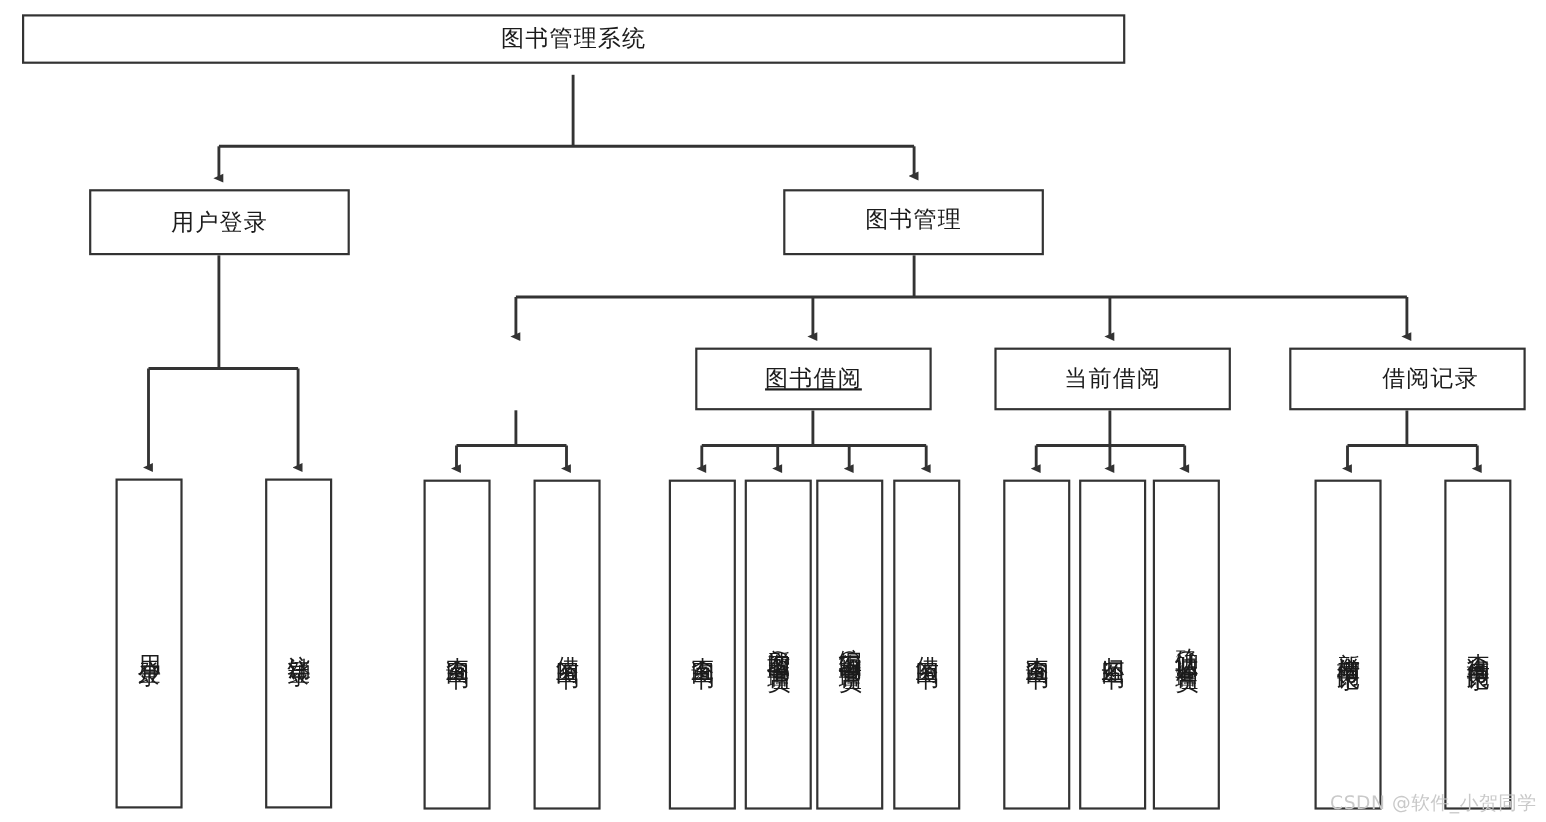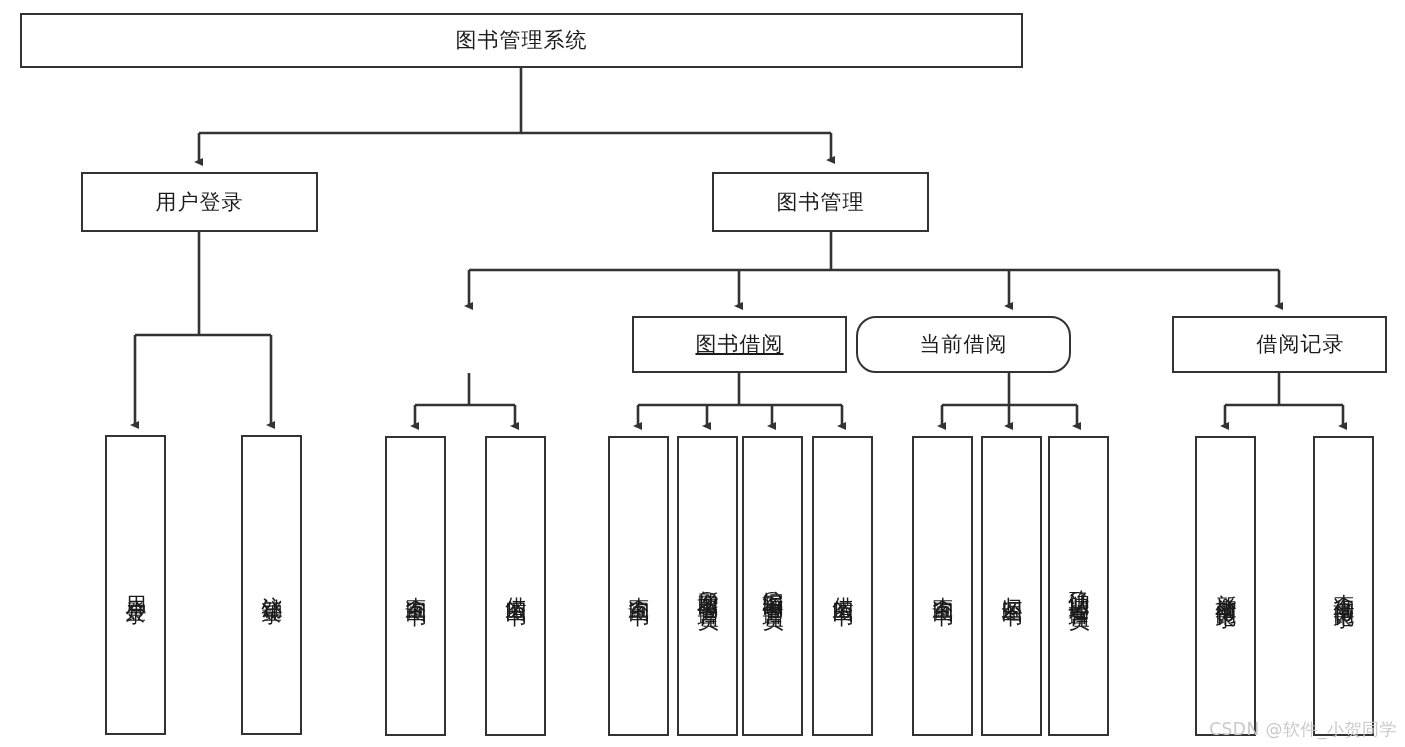--- a/index.html
+++ b/index.html
@@ -113,35 +113,35 @@
       <path d="M1009,405 L1009,426" marker-end="url(#arrow)"></path>
       <path d="M1077,405 L1077,426" marker-end="url(#arrow)"></path>
 
       <path d="M1279,373 L1279,405"></path>
       <path d="M1225,405 L1343,405"></path>
       <path d="M1225,405 L1225,426" marker-end="url(#arrow)"></path>
       <path d="M1343,405 L1343,426" marker-end="url(#arrow)"></path>
     </g>
   </svg>
 
-  <div class="node horiz" style="left:20px; top:13px; width:1003px; height:55px;">
+  <div class="node horiz" style="left:20px; top:13px; width:1003px; height:45px;">
     <span>图书管理系统</span>
   </div>
 
   <div class="node horiz" style="left:81px; top:172px; width:237px; height:60px;">
     <span>用户登录</span>
   </div>
-  <div class="node horiz" style="left:712px; top:172px; width:217px; height:60px;">
+  <div class="node horiz" style="left:712px; top:172px; width:237px; height:60px;font-family:Liberation Mono, monospace;">
     <span>图书管理</span>
   </div>
 
   <div class="node horiz" style="left:632px; top:316px; width:215px; height:57px;text-decoration:underline;">
     <span>图书借阅</span>
   </div>
-  <div class="node horiz" style="left:856px; top:316px; width:215px; height:57px;border-radius:20px;">
+  <div class="node horiz" style="left:904px; top:316px; width:215px; height:57px;">
     <span>当前借阅</span>
   </div>
   <div class="node horiz" style="left:1172px; top:316px; width:215px; height:57px;padding-left:42px;">
     <span>借阅记录</span>
   </div>
 
   <div class="node vert" style="left:105px; top:435px; width:61px; height:300px;">
     <span>用户登录</span>
   </div>
   <div class="node vert" style="left:241px; top:435px; width:61px; height:300px;">

